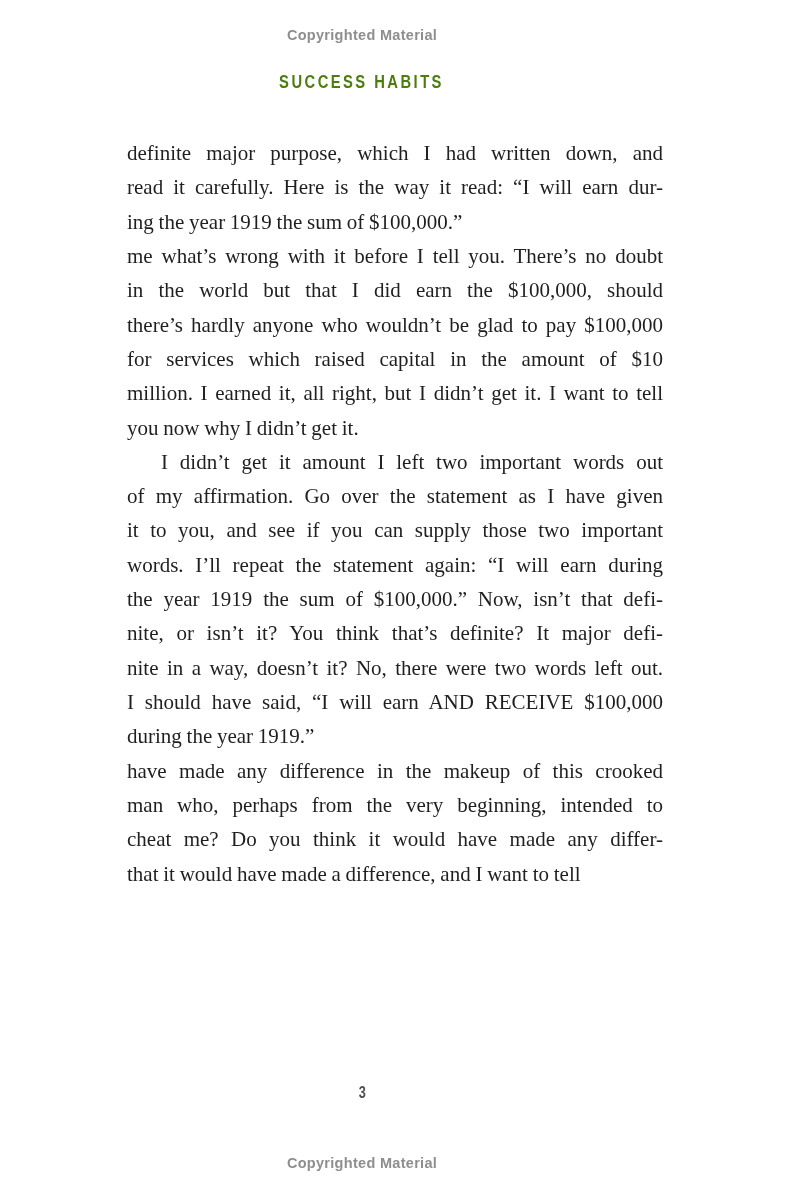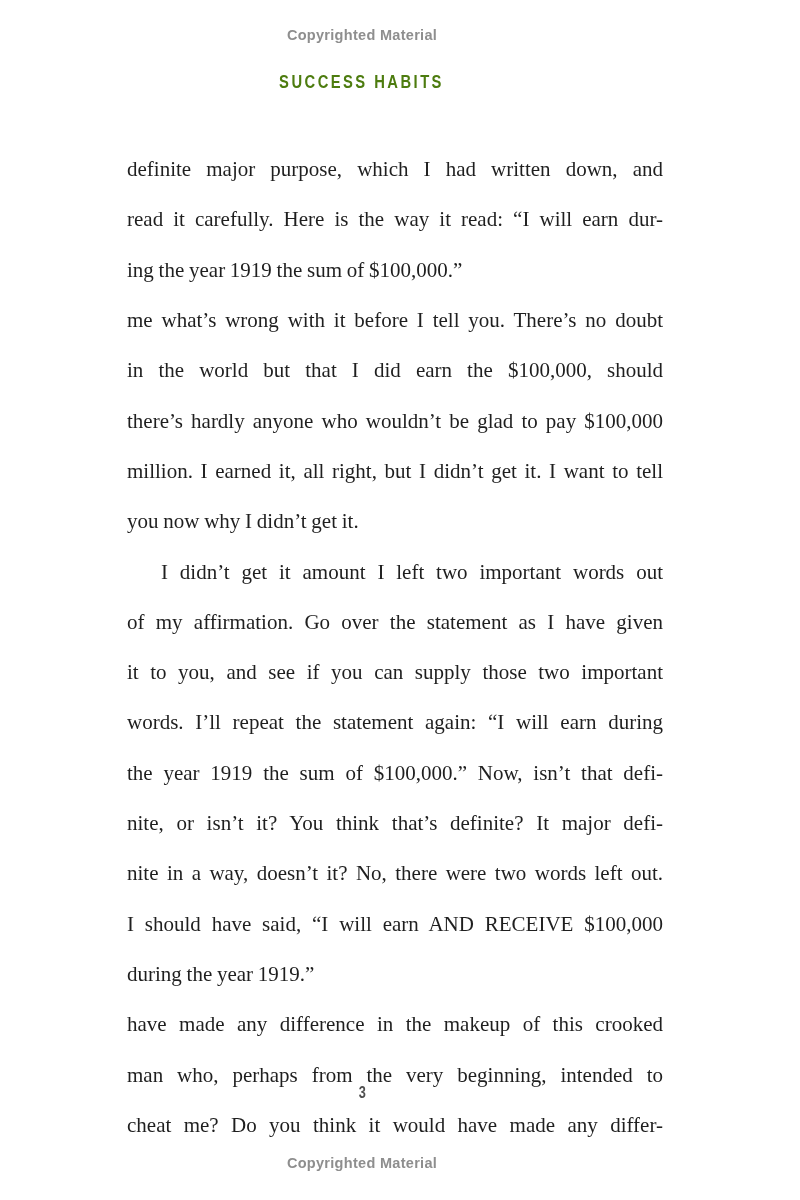--- a/index.html
+++ b/index.html
@@ -53,21 +53,20 @@
     line-height: 34.32px;
     color: #1f1f1f;
     word-spacing: -0.5px;
   }
   .line {
     text-align: justify;
     text-align-last: justify;
     height: 34.32px;
     overflow: hidden;
     white-space: nowrap;
-    margin-top: 16px;
   }
   .line.last {
     text-align-last: left;
   }
   .line.indent {
     padding-left: 34px;
   }
   .page-number {
     position: absolute;
     top: 1084px;
@@ -98,38 +97,40 @@
   <div class="body-text">
       <div>
         <div class="line">definite major purpose, which I had written down, and</div>
         <div class="line">read it carefully. Here is the way it read: “I will earn dur-</div>
         <div class="line last">ing the year 1919 the sum of $100,000.”</div>
       </div>
       <div>
         <div class="line">me what’s wrong with it before I tell you. There’s no doubt</div>
         <div class="line">in the world but that I did earn the $100,000, should</div>
         <div class="line">there’s hardly anyone who wouldn’t be glad to pay $100,000</div>
+        <div class="line">for services which raised capital in the amount of $10</div>
         <div class="line">million. I earned it, all right, but I didn’t get it. I want to tell</div>
         <div class="line last">you now why I didn’t get it.</div>
       </div>
       <div>
         <div class="line indent">I didn’t get it amount I left two important words out</div>
         <div class="line">of my affirmation. Go over the statement as I have given</div>
         <div class="line">it to you, and see if you can supply those two important</div>
         <div class="line">words. I’ll repeat the statement again: “I will earn during</div>
         <div class="line">the year 1919 the sum of $100,000.” Now, isn’t that defi-</div>
         <div class="line">nite, or isn’t it? You think that’s definite? It major defi-</div>
         <div class="line">nite in a way, doesn’t it? No, there were two words left out.</div>
         <div class="line">I should have said, “I will earn AND RECEIVE $100,000</div>
         <div class="line last">during the year 1919.”</div>
       </div>
       <div>
         <div class="line">have made any difference in the makeup of this crooked</div>
         <div class="line">man who, perhaps from the very beginning, intended to</div>
         <div class="line">cheat me? Do you think it would have made any differ-</div>
+        <div class="line last">that it would have made a difference, and I want to tell</div>
       </div>
     </div>
 
   <div class="page-number">
     <span>3</span>
   </div>
 
   <div class="bottom-notice">Copyrighted Material</div>
 
 </div>

